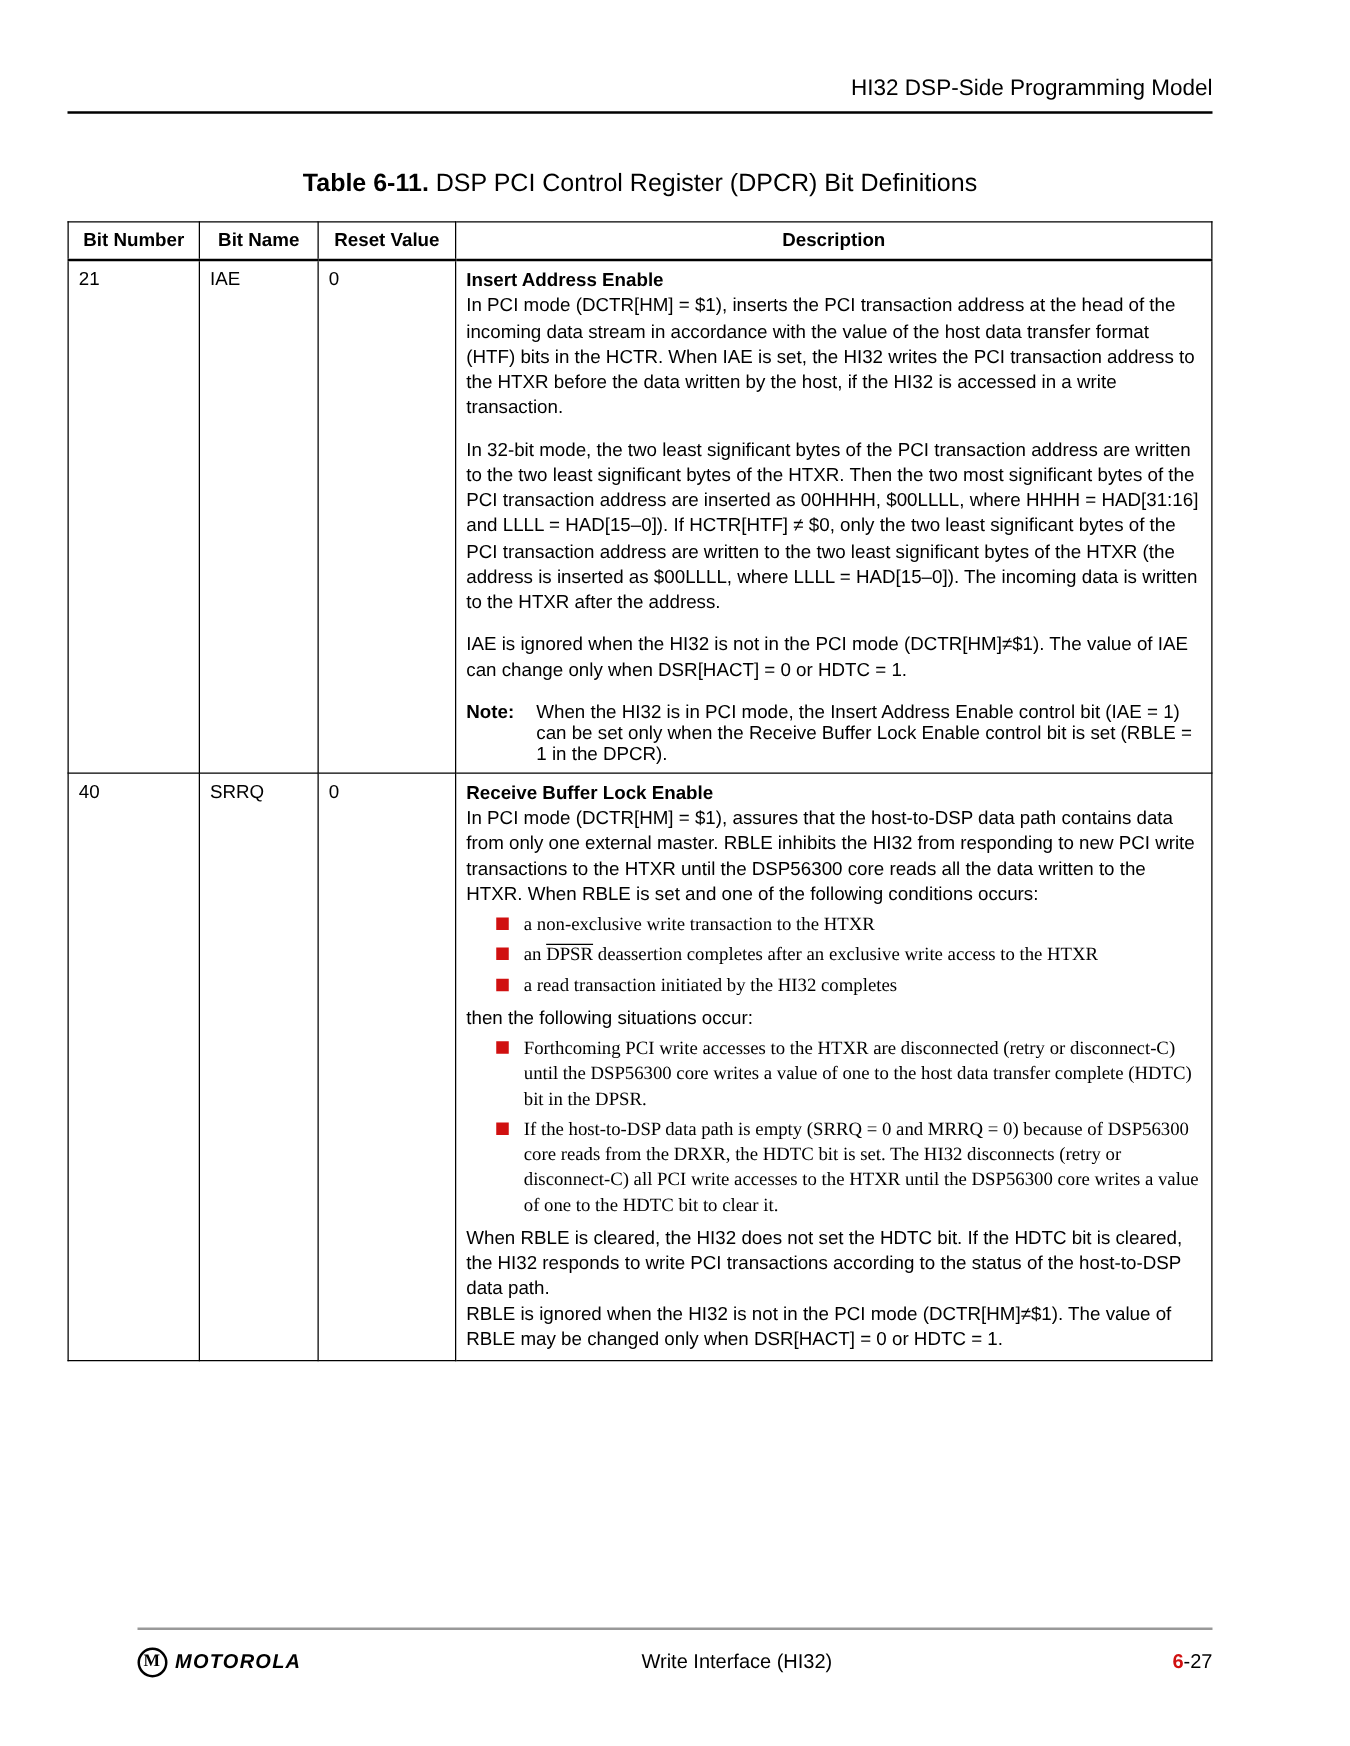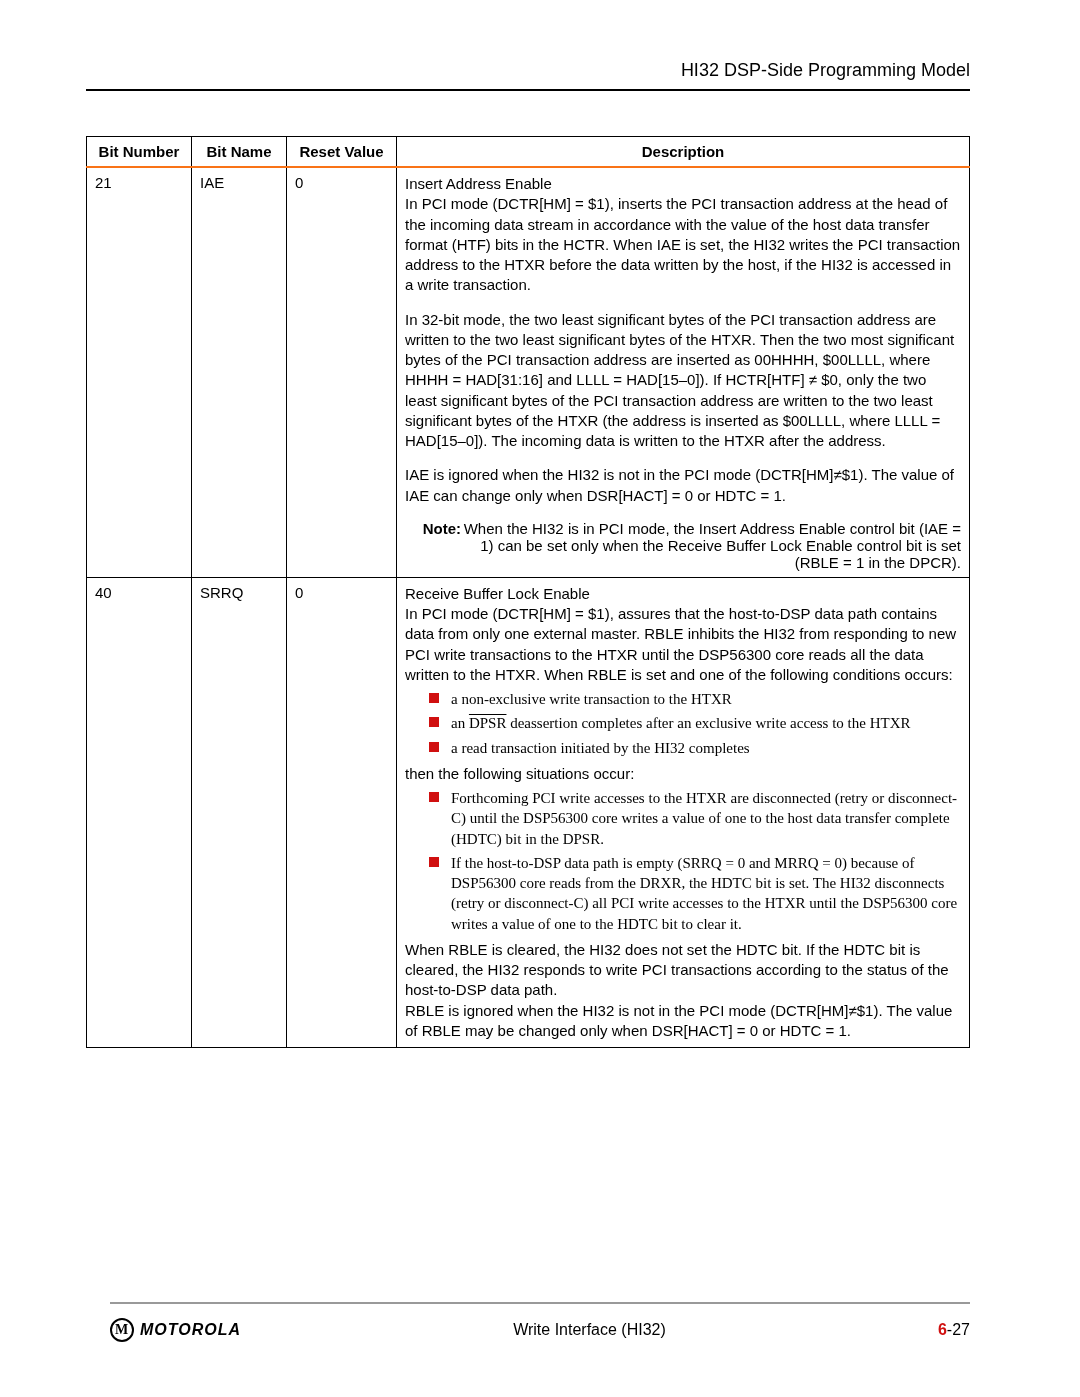--- a/index.html
+++ b/index.html
@@ -5,21 +5,21 @@
   * { box-sizing: border-box; margin: 0; padding: 0; }
   body {
     font-family: Arial, Helvetica, sans-serif;
     background: #fff;
     width: 1080px;
     height: 1397px;
     position: relative;
     color: #000;
   }
   .page {
-    padding: 60px 110px 50px 86px;
+    padding: 60px 110px 50px 54px;
   }
   .header-right {
     text-align: right;
     font-size: 18px;
     margin-bottom: 8px;
   }
   .header-rule {
     border: none;
     border-top: 2px solid #000;
     margin-bottom: 45px;
@@ -37,27 +37,27 @@
   }
   table.reg th, table.reg td {
     border: 1px solid #000;
     padding: 6px 8px;
     vertical-align: top;
     text-align: left;
   }
   table.reg th {
     font-weight: bold;
     text-align: center;
-    border-bottom: 2px solid #f97316;
+    border-bottom: 2px solid #000000;
   }
   td.center { text-align: center; }
   td.shade { background: #c8c8c8; }
   .desc p { margin-bottom: 14px; line-height: 1.35; }
   .desc p:last-child { margin-bottom: 0; }
-  .desc .title { font-weight: normal; }
+  .desc .title { font-weight: bold; }
   ul.bullets {
     list-style: none;
     padding-left: 28px;
     margin: 4px 0 6px 0;
   }
   ul.bullets li {
     position: relative;
     padding-left: 18px;
     line-height: 1.35;
     margin-bottom: 4px;
@@ -65,21 +65,21 @@
   }
   ul.bullets li::before {
     content: "";
     position: absolute;
     left: -4px;
     top: 4px;
     width: 10px;
     height: 10px;
     background: #d01010;
   }
-  .note-row { display: flex; text-align: right; }
+  .note-row { display: flex; }
   .note-row .nl { font-weight: bold; width: 56px; flex-shrink: 0; }
   .note-row .nt { flex: 1; }
   td.top-open, th.top-open { border-top: none; }
   .overline { text-decoration: overline; }
 
   .footer {
     position: absolute;
     left: 110px;
     right: 110px;
     bottom: 55px;
@@ -118,20 +118,23 @@
   }
   .page-num .ch { color: #d01010; font-weight: bold; }
 </style>
 </head>
 <body>
 
 <div class="page">
   <div class="header-right">HI32 DSP-Side Programming Model</div>
   <hr class="header-rule">
 
+  <div class="caption">
+    <b>Table 6-11.</b><span> DSP PCI Control Register (DPCR) Bit Definitions</span>
+  </div>
 
   <table class="reg">
     <thead>
       <tr>
         <th class="top-open" style="width:105px">Bit Number</th>
         <th class="top-open" style="width:95px">Bit Name</th>
         <th class="top-open" style="width:110px">Reset Value</th>
         <th class="top-open">Description</th>
       </tr>
     </thead>

